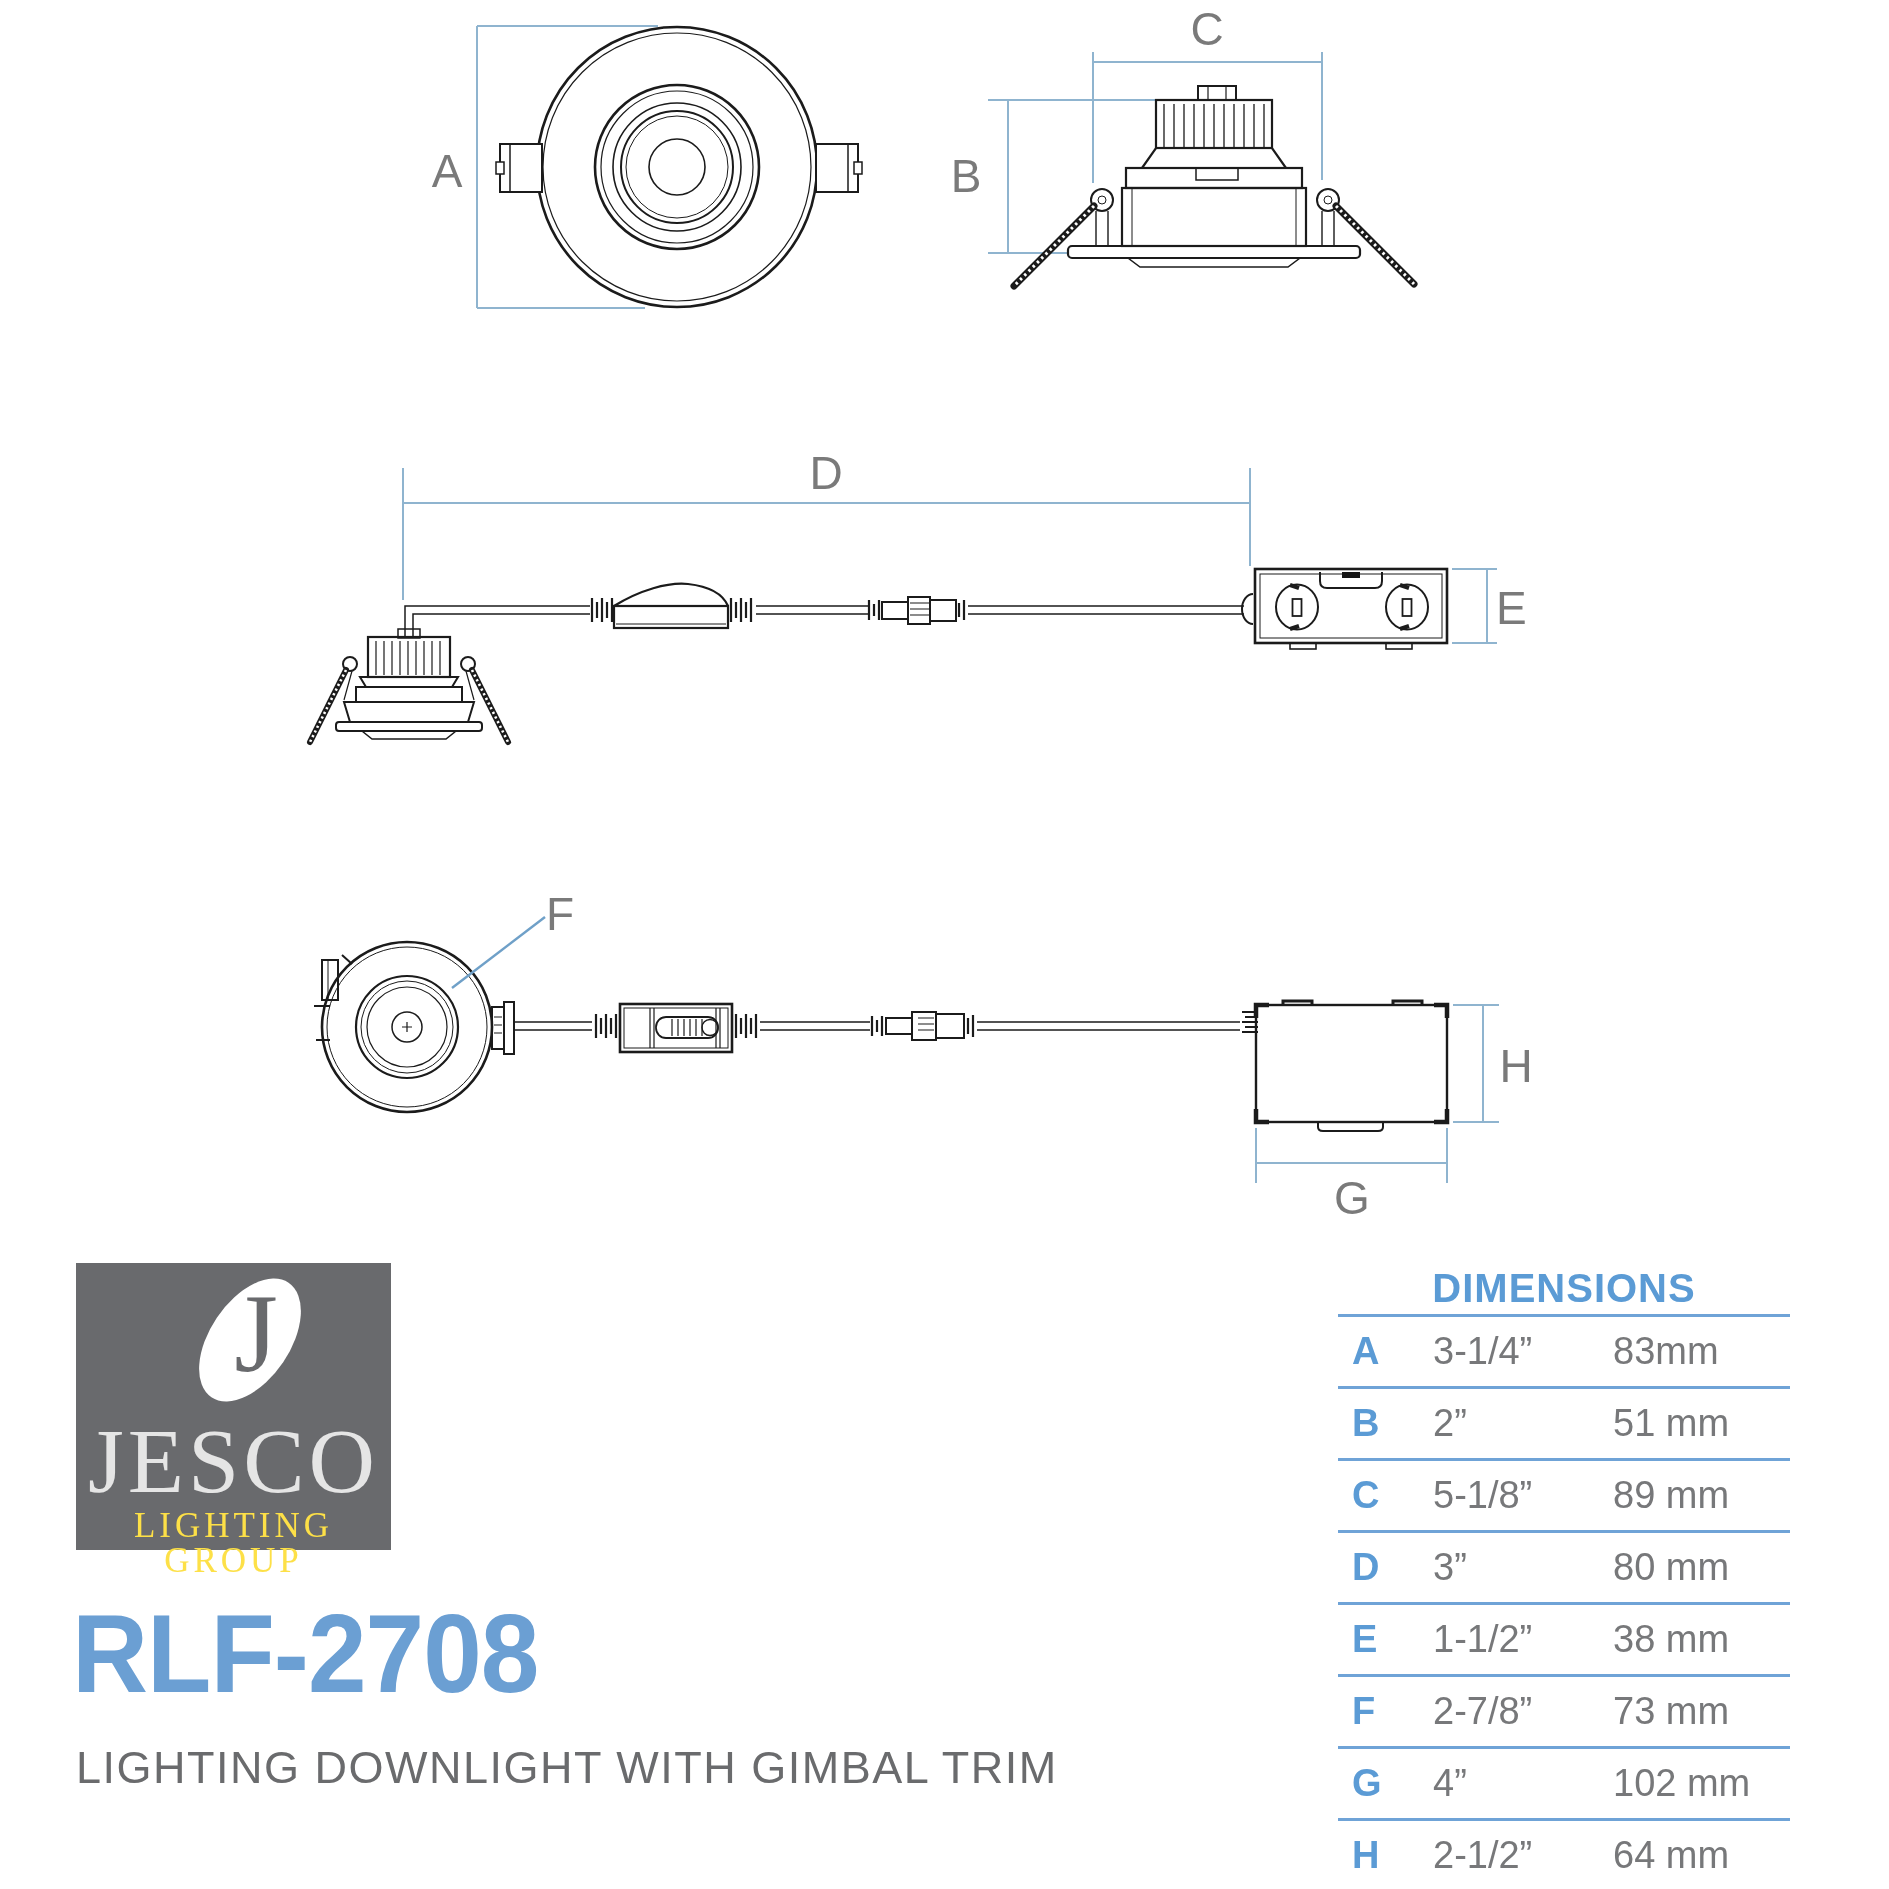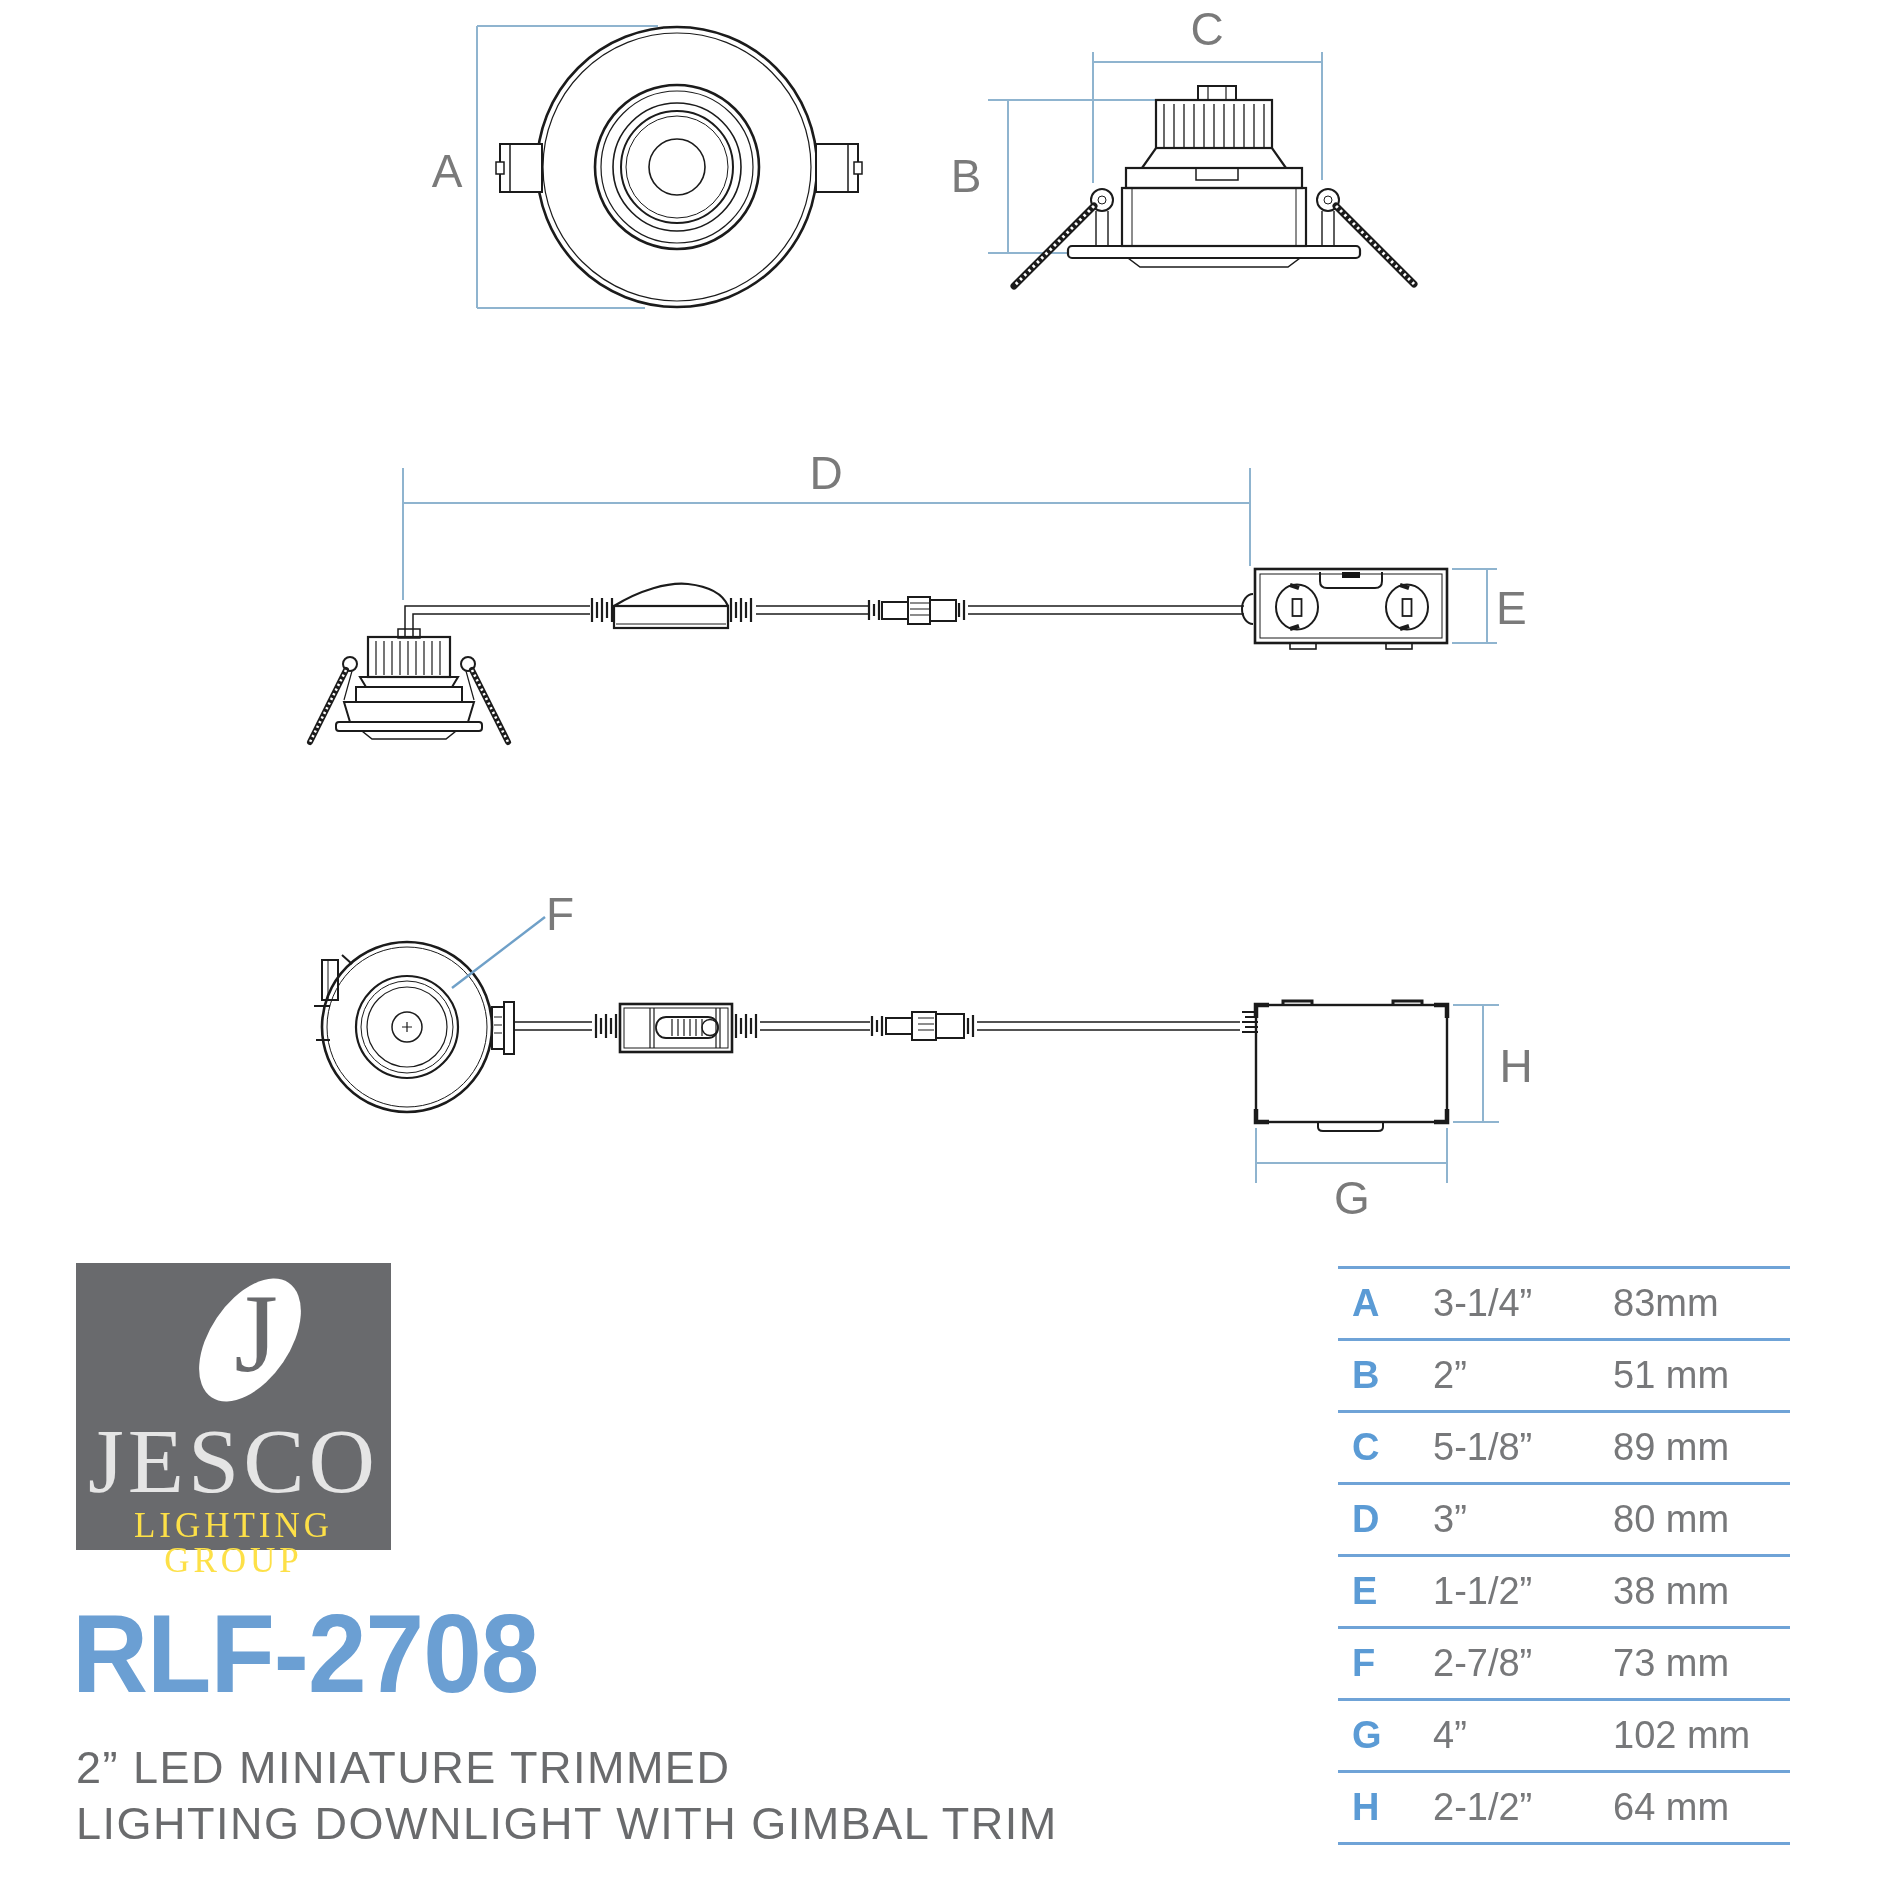--- a/index.html
+++ b/index.html
@@ -231,25 +231,25 @@
 
   <div class="logo-box">
     <div class="logo-oval"></div>
     <div class="logo-j">J</div>
     <div class="logo-name">JESCO</div>
     <div class="logo-tagline">LIGHTING GROUP</div>
   </div>
 
   <div class="product-model">RLF-2708</div>
   <div class="product-desc">
-    <span>2” LED MINIATURE TRIMMED</span>
     <span>LIGHTING DOWNLIGHT WITH GIMBAL TRIM</span>
   </div>
 
   <div class="dim-table">
+    <div class="dim-header">DIMENSIONS</div>
 
     <div class="dim-row">
       <span class="c-letter">A</span>
       <span class="c-in">3-1/4”</span>
       <span class="c-mm">83mm</span>
     </div>
     <div class="dim-row">
       <span class="c-letter">B</span>
       <span class="c-in">2”</span>
       <span class="c-mm">51 mm</span>

